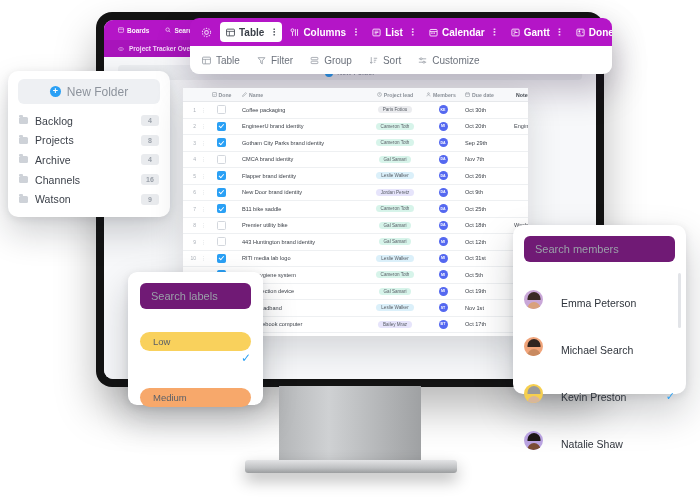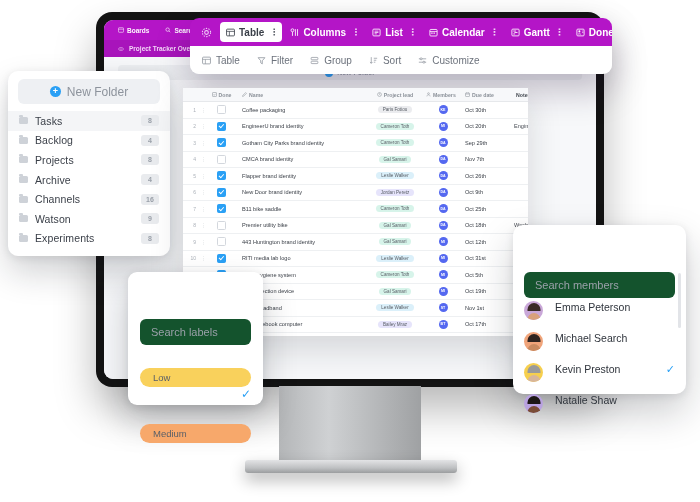--- a/index.html
+++ b/index.html
@@ -85,31 +85,31 @@
   .chk.on:after{content:"";position:absolute;left:1.8px;top:.6px;width:2px;height:3.6px;
                 border:solid #fff;border-width:0 1px 1px 0;transform:rotate(42deg);}
   .tag{padding:1px 5px;border-radius:7px;font-size:4.6px;color:#5b6068;white-space:nowrap;}
   .mav{width:9px;height:9px;border-radius:50%;background:#5468f0;color:#fff;font-size:3.6px;
        font-weight:700;display:flex;align-items:center;justify-content:center;}
 
   
   #labels{position:absolute;left:128px;top:272px;width:135px;height:133px;background:#fff;
           border-radius:9px;box-shadow:0 16px 34px rgba(20,24,34,.22),0 2px 8px rgba(20,24,34,.10);
           padding:11px 12px;box-sizing:border-box;}
-  .search-box{height:26px;background:#14532d;border-radius:6px;display:flex;align-items:center;
-              padding:0 11px;color:#9aa0a9;font-size:11px;margin-top:36px;}
+  .search-box{height:26px;background:#701a75;border-radius:6px;display:flex;align-items:center;
+              padding:0 11px;color:#9aa0a9;font-size:11px;}
   .lrow{display:flex;margin-top:23px;flex-direction:column;}
   .pill{padding:4px 13px;border-radius:11px;font-size:9.5px;color:#5b6068;font-weight:400;}
   .tick{margin-left:auto;color:#2aa0f5;font-size:12px;font-weight:700;}
 
   
   #members{position:absolute;left:513px;top:225px;width:173px;height:169px;background:#fff;
            border-radius:10px;box-shadow:0 18px 38px rgba(20,24,34,.22),0 2px 8px rgba(20,24,34,.10);
            padding:11px 11px 0;box-sizing:border-box;}
-  .mrow{display:flex;align-items:flex-start;gap:12px;height:28px;margin-top:3px;}
+  .mrow{display:flex;align-items:flex-end;gap:18px;height:28px;margin-top:19px;}
   .mface{width:19px;height:19px;border-radius:50%;flex:none;position:relative;overflow:hidden;}
   .mname{font-size:10.5px;color:#2f343c;}
   .mtick{margin-left:auto;color:#2aa0f5;font-size:11px;font-weight:700;}
   .mscroll{position:absolute;right:5px;top:48px;width:3px;height:55px;background:#e2e4e8;border-radius:2px;}
 </style>
 </head>
 <body>
 
 <div id="monitor">
   <div id="screen">
@@ -155,25 +155,20 @@
 </div>
 <div id="stand-neck"></div>
 <div id="stand-base"></div>
 
 <div id="folders">
   <div class="nf-btn">
     <span class="plus">+</span>
     <span>New Folder</span>
   </div>
   <div id="folder-list">
-  <div class="f-row sel">
-    <span class="f-ico"></span>
-    <span class="f-name">Tasks</span>
-    <span class="f-badge">8</span>
-  </div>
   <div class="f-row ">
     <span class="f-ico"></span>
     <span class="f-name">Backlog</span>
     <span class="f-badge">4</span>
   </div>
   <div class="f-row ">
     <span class="f-ico"></span>
     <span class="f-name">Projects</span>
     <span class="f-badge">8</span>
   </div>
@@ -184,25 +179,20 @@
   </div>
   <div class="f-row ">
     <span class="f-ico"></span>
     <span class="f-name">Channels</span>
     <span class="f-badge">16</span>
   </div>
   <div class="f-row ">
     <span class="f-ico"></span>
     <span class="f-name">Watson</span>
     <span class="f-badge">9</span>
-  </div>
-  <div class="f-row ">
-    <span class="f-ico"></span>
-    <span class="f-name">Experiments</span>
-    <span class="f-badge">8</span>
   </div>
     </div>
 </div>
 
 <div id="front">
   <div class="pbar">
     <svg class="gear" viewBox="0 0 24 24">
       <circle cx="12" cy="12" r="3.4" fill="none" stroke="#f0c8f8" stroke-width="2"></circle>
       <circle cx="12" cy="12" r="7.6" fill="none" stroke="#f0c8f8" stroke-width="2" stroke-dasharray="2.6 2.2"></circle>
     </svg>

